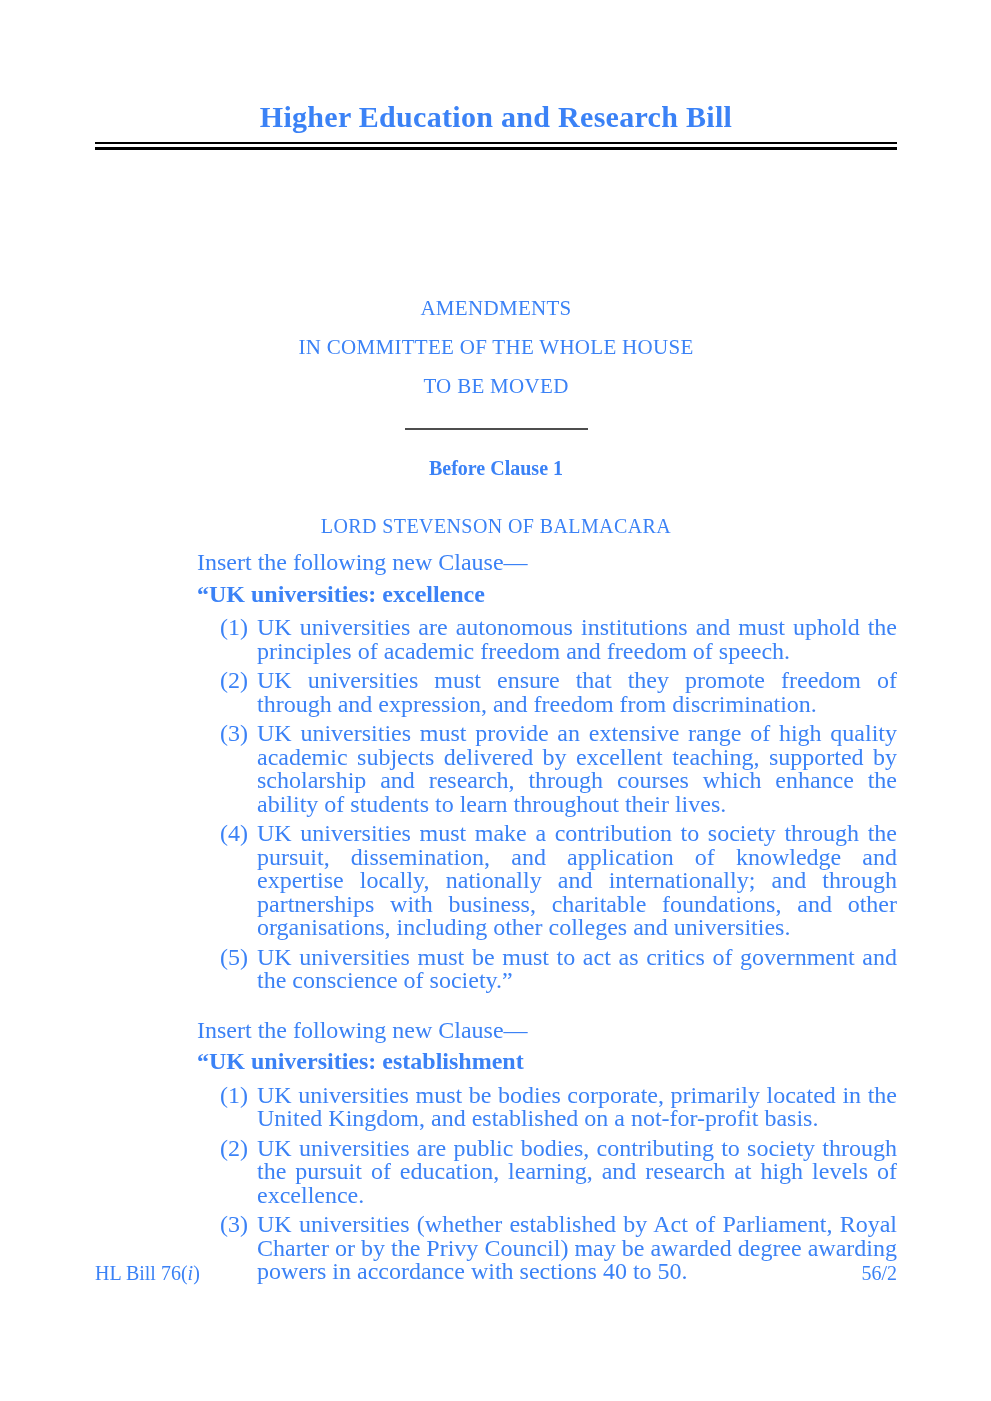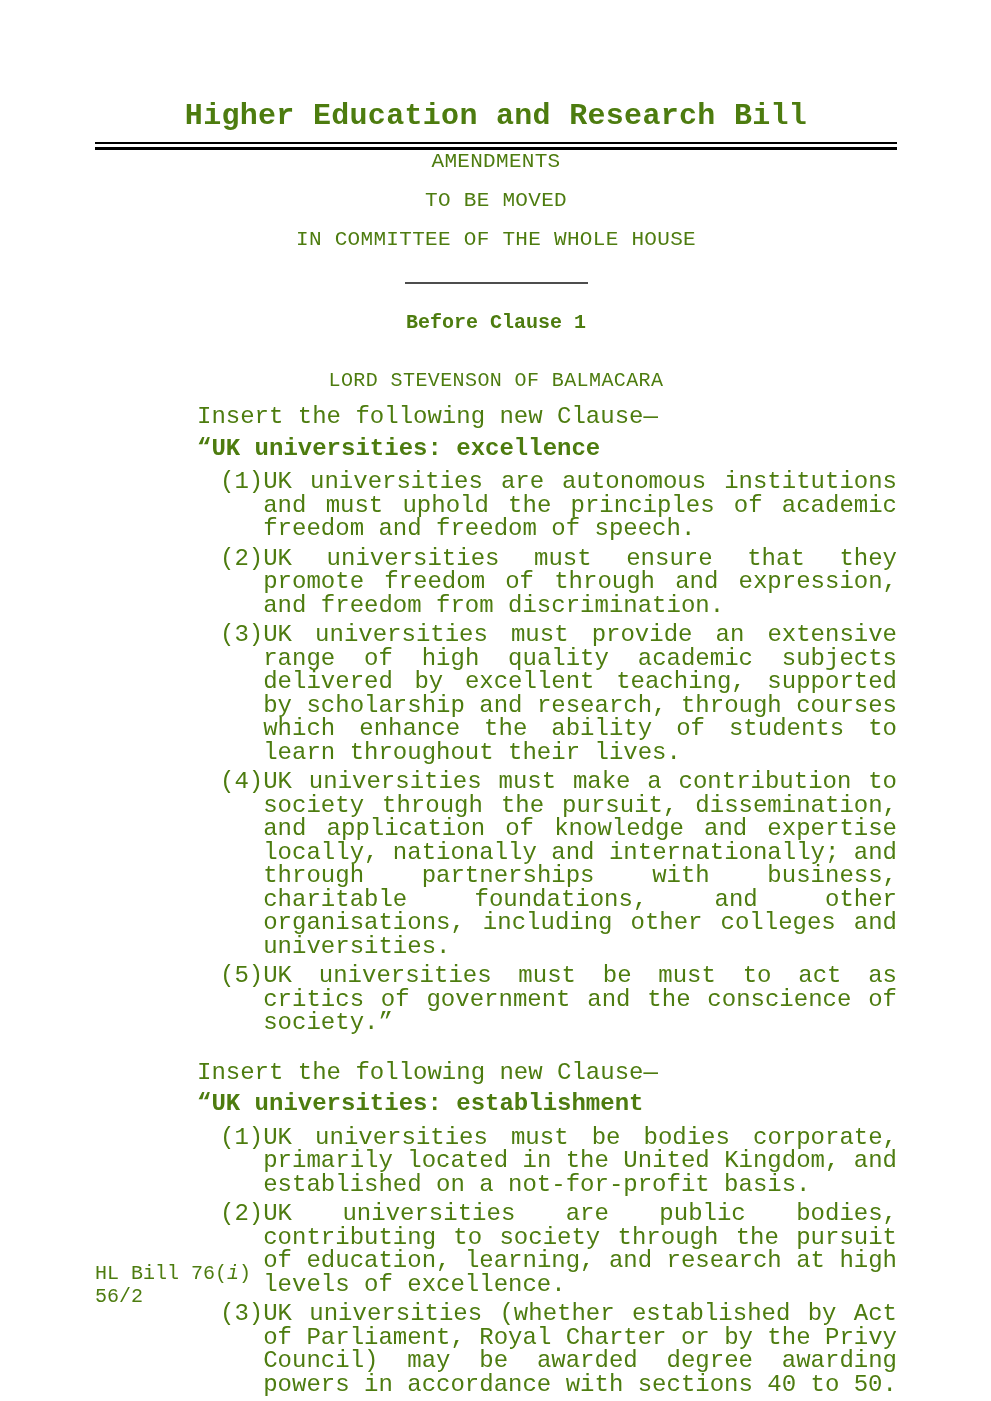--- a/index.html
+++ b/index.html
@@ -6,22 +6,22 @@
     margin: 0;
     padding: 0;
     background: #e8e8e8;
   }
   .page {
     position: relative;
     width: 991px;
     height: 1401px;
     margin: 0 auto;
     background: #ffffff;
-    font-family: Liberation Mono, monospace;
-    color: #4d7c0f;
+    font-family: Liberation Serif, serif;
+    color: #3b82f6;
     overflow: hidden;
   }
   .content {
     position: absolute;
     left: 95px;
     top: 0;
     width: 802px;
   }
   .doc-title {
     margin: 100px 0 0 0;
@@ -37,21 +37,21 @@
     border-top: 2px solid #000000;
     border-bottom: 3px solid #000000;
   }
   .cer-line {
     text-align: center;
     font-size: 21px;
     line-height: 1.15;
     margin: 0;
     letter-spacing: 0.3px;
   }
-  .cer-1 { }
+  .cer-1 { margin-top: 146px; }
   .cer-2 { margin-top: 15px; }
   .cer-3 { margin-top: 15px; }
   .short-rule {
     width: 183px;
     height: 0;
     border-top: 2px solid #4d4d4d;
     margin: 30px auto 0 auto;
   }
   .section-heading {
     margin: 27px 0 0 0;
@@ -95,36 +95,35 @@
     text-align: justify;
   }
   .footer {
     position: absolute;
     left: 95px;
     top: 1262px;
     width: 802px;
     display: flex;
     justify-content: space-between;
     font-size: 20px;
-    flex-direction: column;
   }
   .footer .italic { font-style: italic; }
 </style>
 </head>
 <body>
 
 <div class="page">
   <div class="content">
 
     <h1 class="doc-title">Higher Education and Research Bill</h1>
     <div class="double-rule"></div>
 
     <p class="cer-line cer-1">AMENDMENTS</p>
+    <p class="cer-line cer-3">IN COMMITTEE OF THE WHOLE HOUSE</p>
     <p class="cer-line cer-2">TO BE MOVED</p>
-    <p class="cer-line cer-3">IN COMMITTEE OF THE WHOLE HOUSE</p>
 
     <div class="short-rule"></div>
 
     <p class="section-heading">Before Clause 1</p>
     <p class="mover-name">LORD STEVENSON OF BALMACARA</p>
 
     <div class="amendment first">
       <p class="instruction">Insert the following new Clause—</p>
       <p class="clause-title">“UK universities: excellence</p>
       <div class="subsections">

